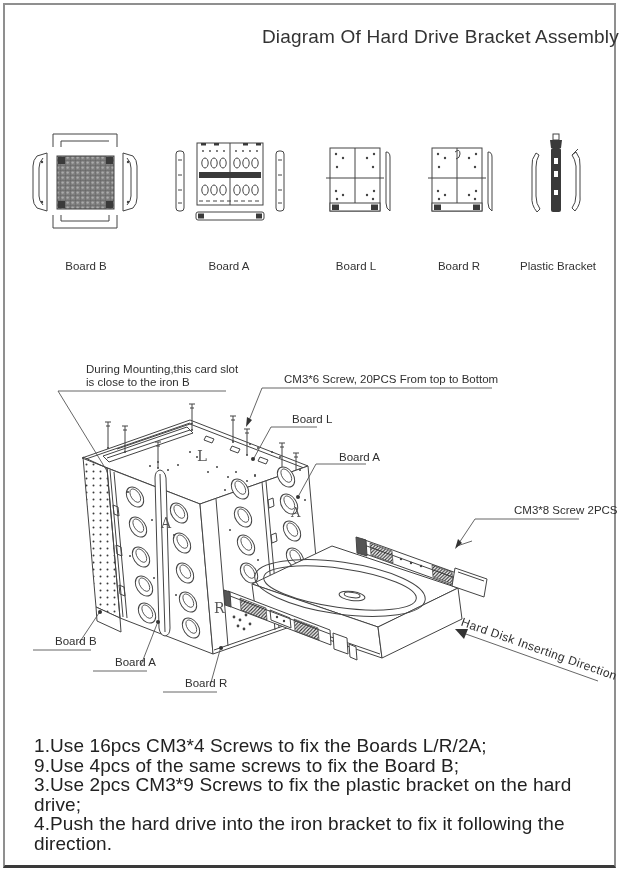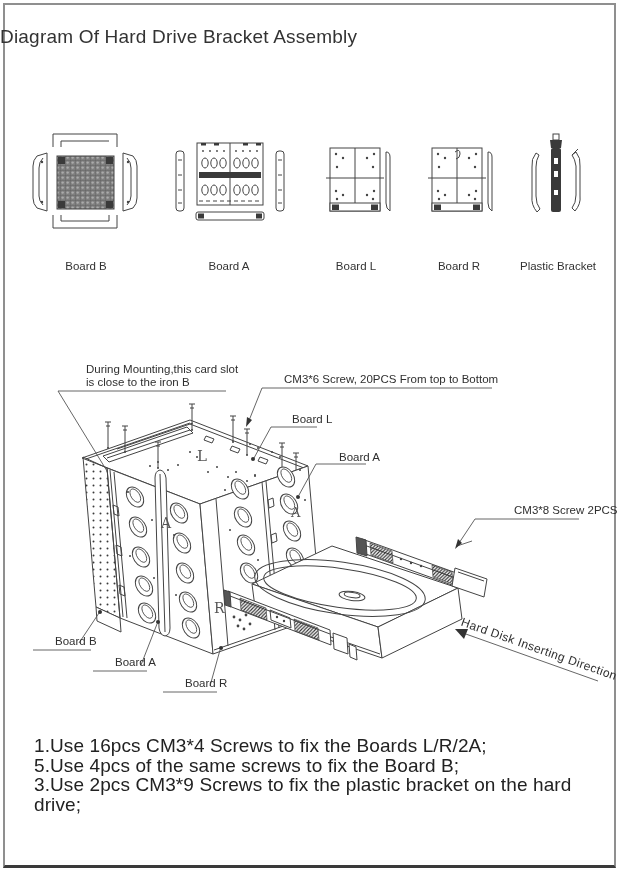--- a/index.html
+++ b/index.html
@@ -1,18 +1,18 @@
 <!DOCTYPE html>
 <html><head>
 <meta charset="utf-8">
 <style>
   html,body{margin:0;padding:0;background:#fff;}
   body{width:619px;height:871px;position:relative;font-family:"Liberation Sans",sans-serif;color:#2b2b2b;overflow:hidden;}
   .page-border{position:absolute;left:3px;top:3px;right:3px;bottom:3px;border:2px solid #8f8f8f;border-bottom:3px solid #3a3a3a;pointer-events:none;}
-  .title{position:absolute;left:0;right:0;top:26px;text-align:left;font-size:19px;letter-spacing:.2px;color:#333;}
+  .title{position:absolute;left:0;right:0;top:26px;text-align:right;font-size:19px;letter-spacing:.2px;color:#333;}
   .cap{position:absolute;top:260px;transform:translateX(-50%);font-size:11.5px;color:#333;white-space:nowrap;}
   .lbl{position:absolute;font-size:11.5px;color:#2f2f2f;white-space:nowrap;line-height:13px;padding-left:20px;}
   .letter{position:absolute;font-family:"DejaVu Serif",serif;color:#555;white-space:nowrap;}
   .direction{position:absolute;left:464px;top:615px;font-size:12px;color:#2f2f2f;white-space:nowrap;transform:rotate(19.5deg);transform-origin:0 0;letter-spacing:.4px;}
   .instructions{position:absolute;left:34px;top:736px;font-size:19px;line-height:19.5px;color:#222;letter-spacing:.1px;}
   svg{position:absolute;left:0;top:0;}
   .ink{stroke:#444;fill:none;stroke-width:1;}
   .inkw{stroke:#444;fill:#fff;stroke-width:1;}
   .thin{stroke:#555;stroke-width:.9;fill:none;}
   .dk{fill:#3a3a3a;stroke:none;}
@@ -348,15 +348,16 @@
 <div class="lbl" style="left:165px;top:677px">Board R</div>
 <div class="direction">Hard Disk Inserting Direction</div>
 
 <div class="letter" style="left:197px;top:447px;font-size:15px">L</div>
 <div class="letter" style="left:161px;top:515px;font-size:14px">A</div>
 <div class="letter" style="left:291px;top:505px;font-size:13px">A</div>
 <div class="letter" style="left:214px;top:600px;font-size:14px">R</div>
 
 <div class="instructions">
   <div>1.Use 16pcs CM3*4 Screws to fix the Boards L/R/2A;</div>
-  <div>5.Use 4pcs of the same screws to fix the Board B;</div>
+  <div>9.Use 4pcs of the same screws to fix the Board B;</div>
   <div>3.Use 2pcs CM3*9 Screws to fix the plastic bracket on the hard drive;</div>
+  <div>4.Push the hard drive into the iron bracket to fix it following the direction.</div>
 </div>
 
 </body></html>

